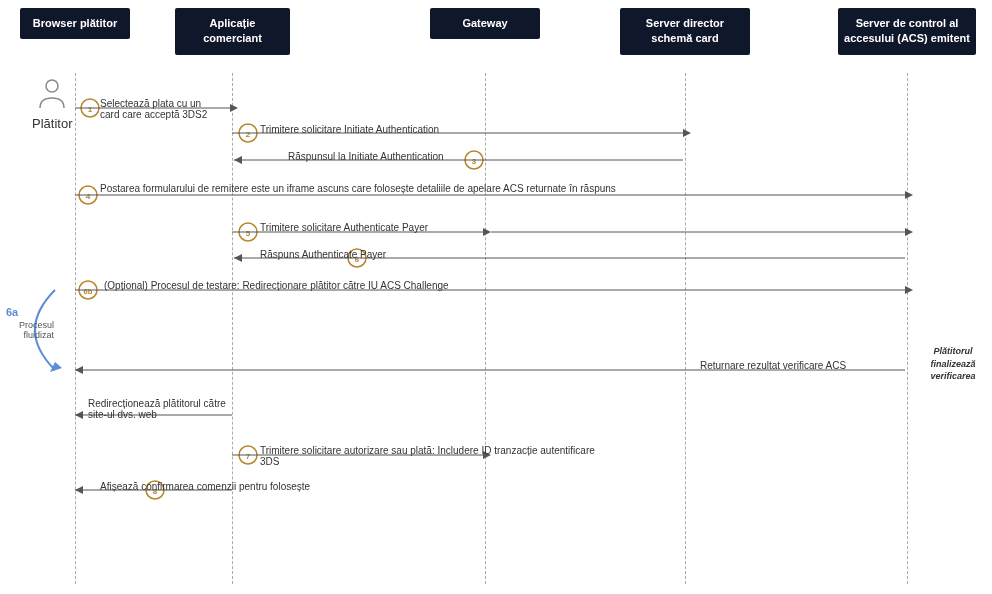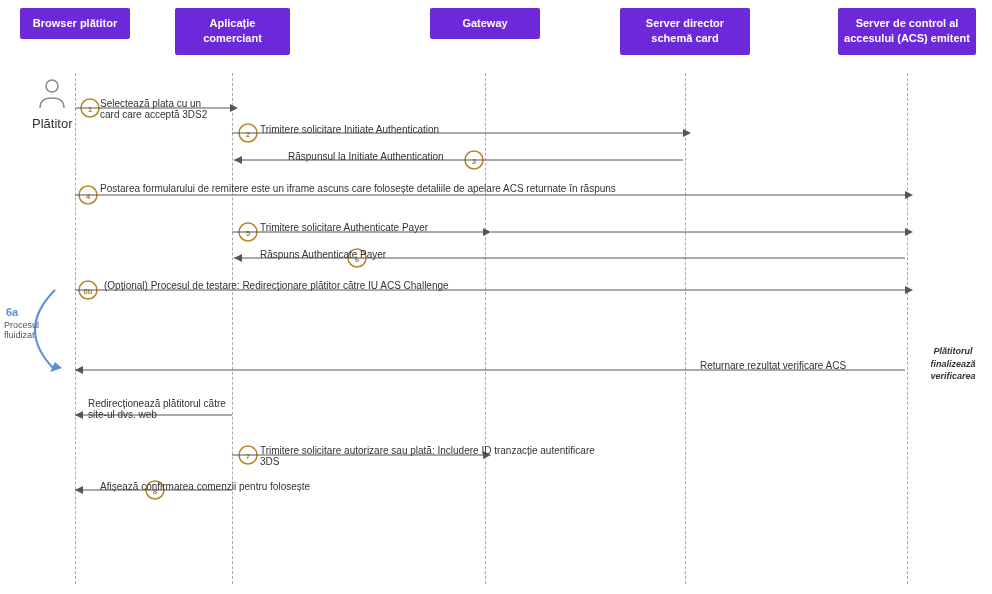--- a/index.html
+++ b/index.html
@@ -17,21 +17,21 @@
       position: absolute;
       top: 0; left: 0;
       width: 992px;
       height: 594px;
     }
 
     
     .header-box {
       position: absolute;
       top: 8px;
-      background: #6d28d9;
+      background: #0f172a;
       color: #fff;
       font-weight: bold;
       font-size: 11px;
       text-align: center;
       padding: 8px 6px;
       border-radius: 2px;
       line-height: 1.4;
     }
 
     
@@ -203,17 +203,17 @@
 
   <div class="step-label" style="left:260px; top:445px; width:340px;">
     <span>Trimitere solicitare autorizare sau plată: Includere ID tranzacție autentificare 3DS</span>
   </div>
 
   <div class="step-label" style="left:100px; top:481px; width:280px;">
     <span>Afișează confirmarea comenzii pentru folosește</span>
   </div>
 
   <div style="position:absolute; left:6px; top:306px; font-size:11px; font-weight:bold; color:#5b8dd9;">6a</div>
-  <div style="position:absolute; left:4px; top:320px; font-size:9px; color:#555; text-align:left; width:50px;">Procesul<br>fluidizat</div>
+  <div style="position:absolute; left:4px; top:320px; font-size:9px; color:#555; text-align:right; width:50px;">Procesul<br>fluidizat</div>
 
   <div style="position:absolute; right:4px; top:345px; font-size:9px; color:#333; text-align:center; width:70px; font-weight:bold; line-height:1.4;font-style:italic;">Plătitorul<br>finalizează<br>verificarea</div>
 
 </div>
 
 </body></html>

